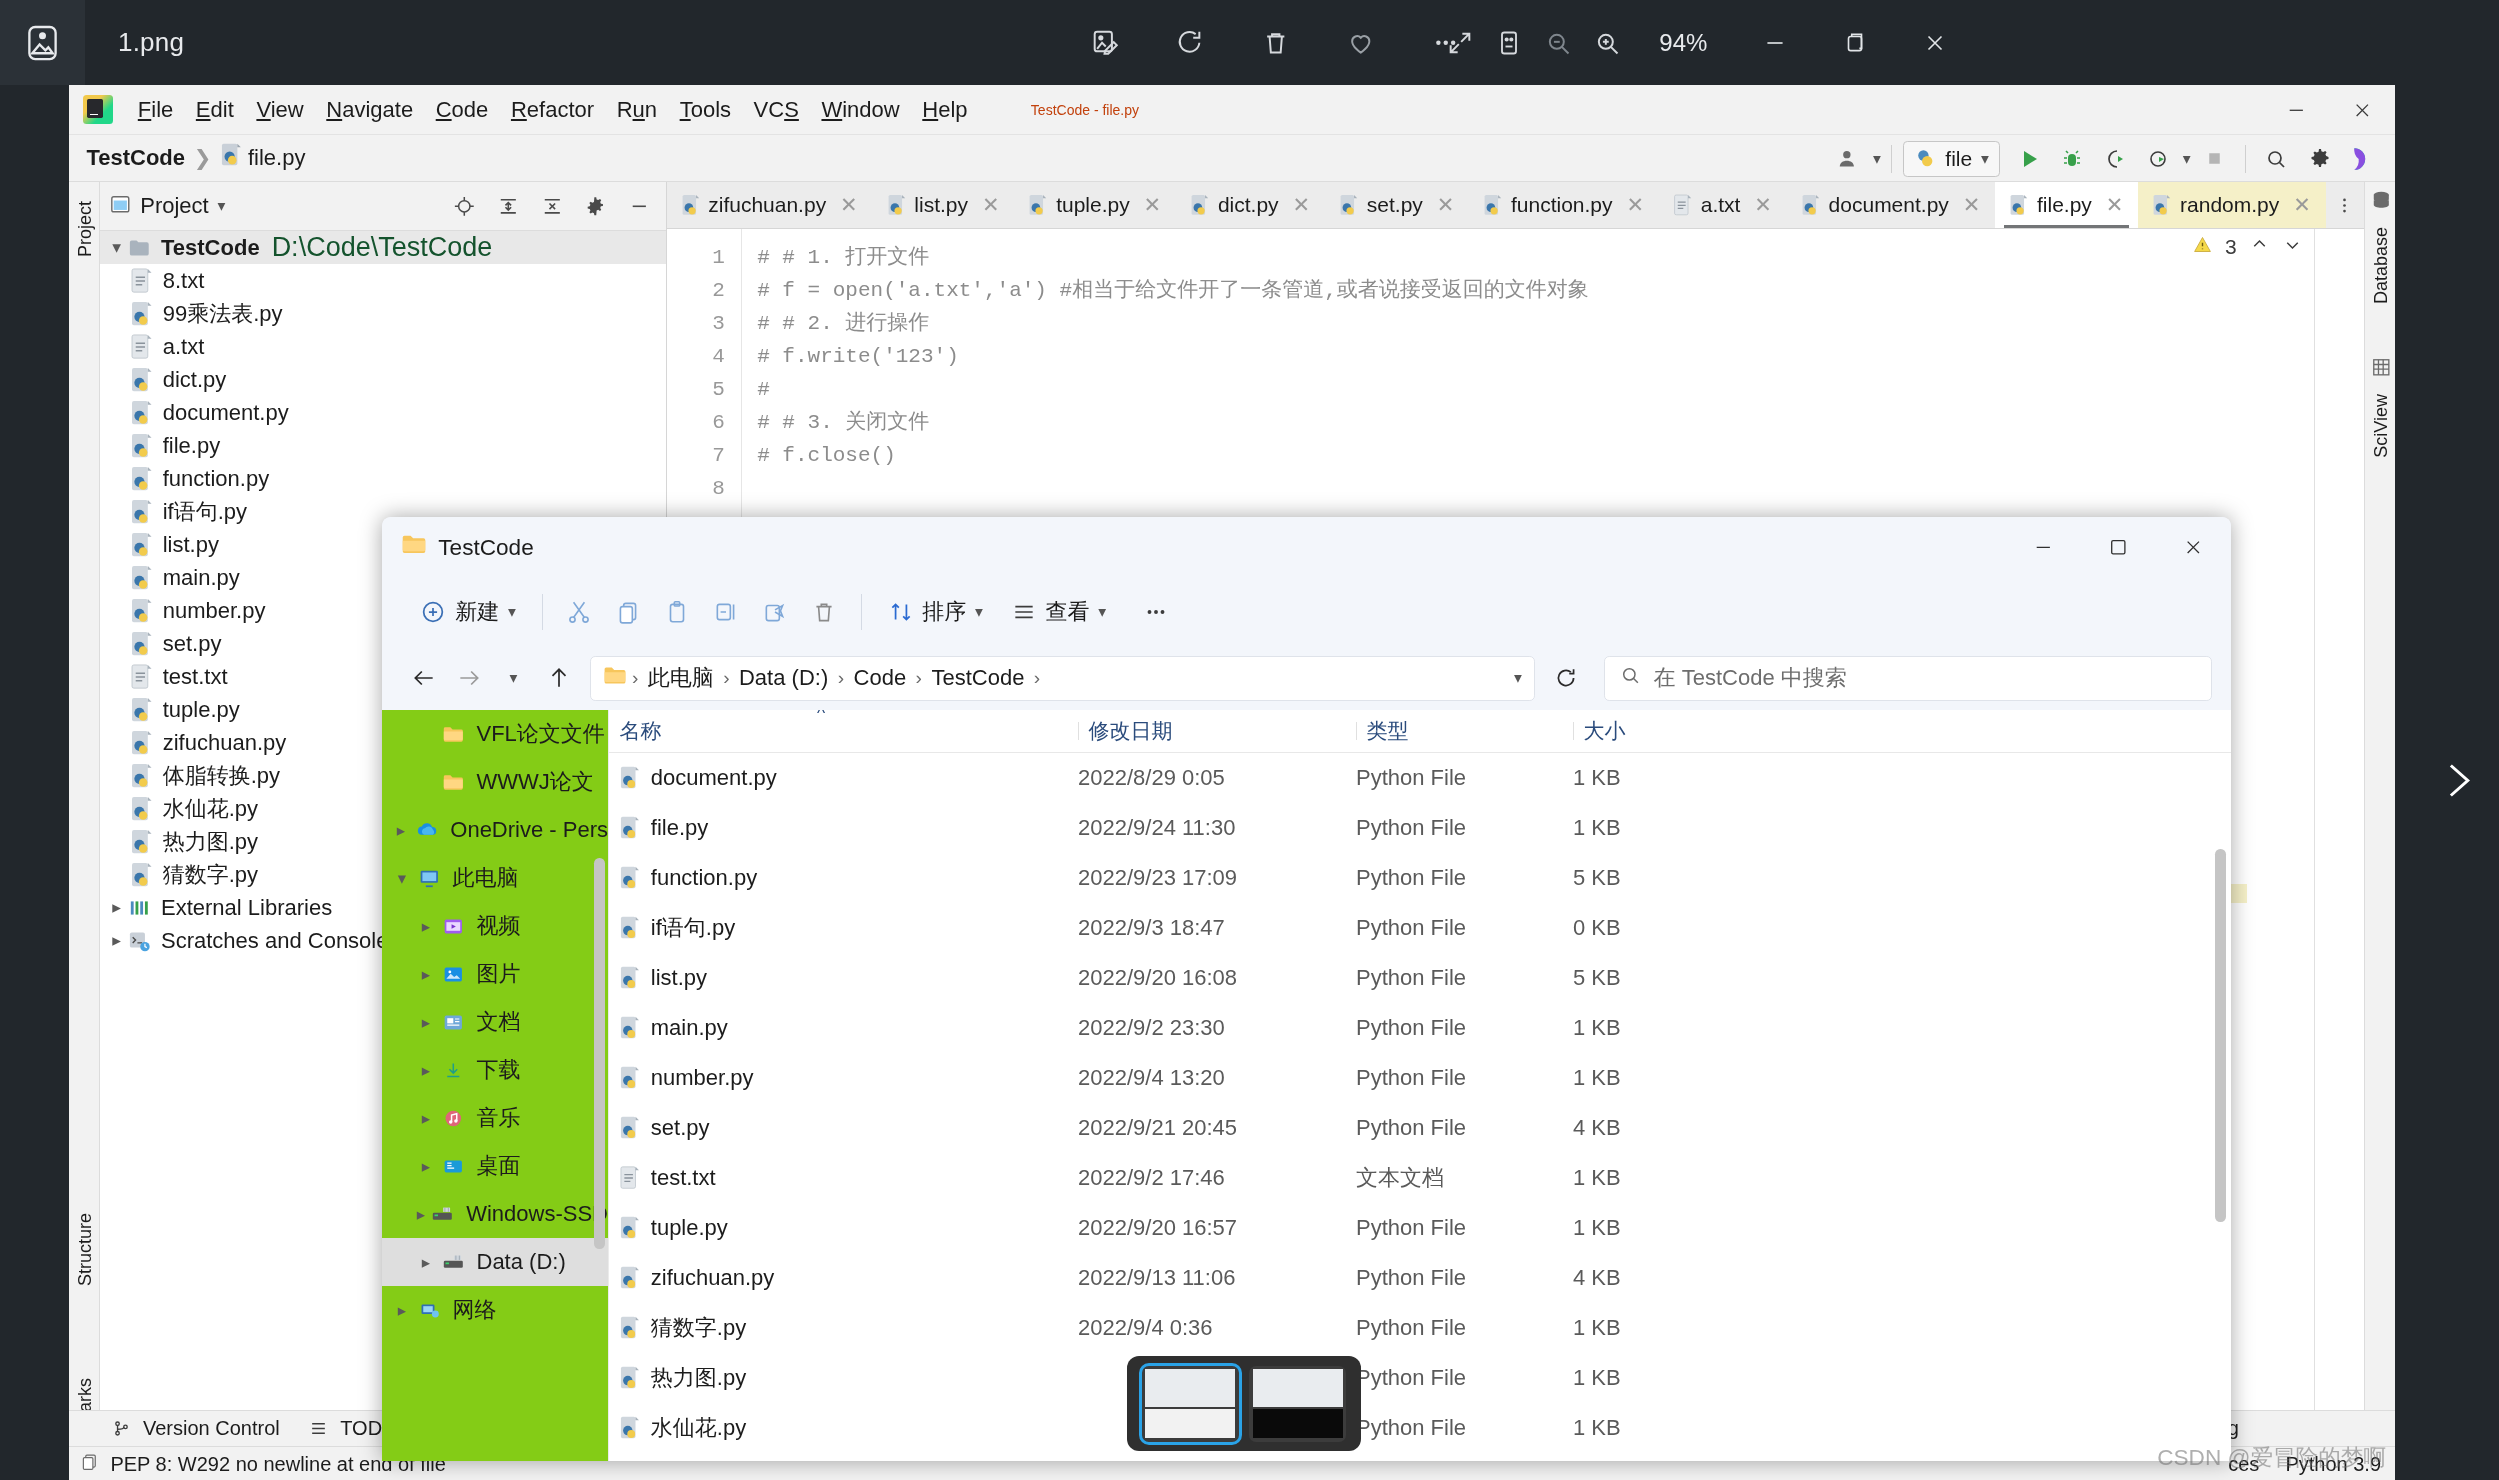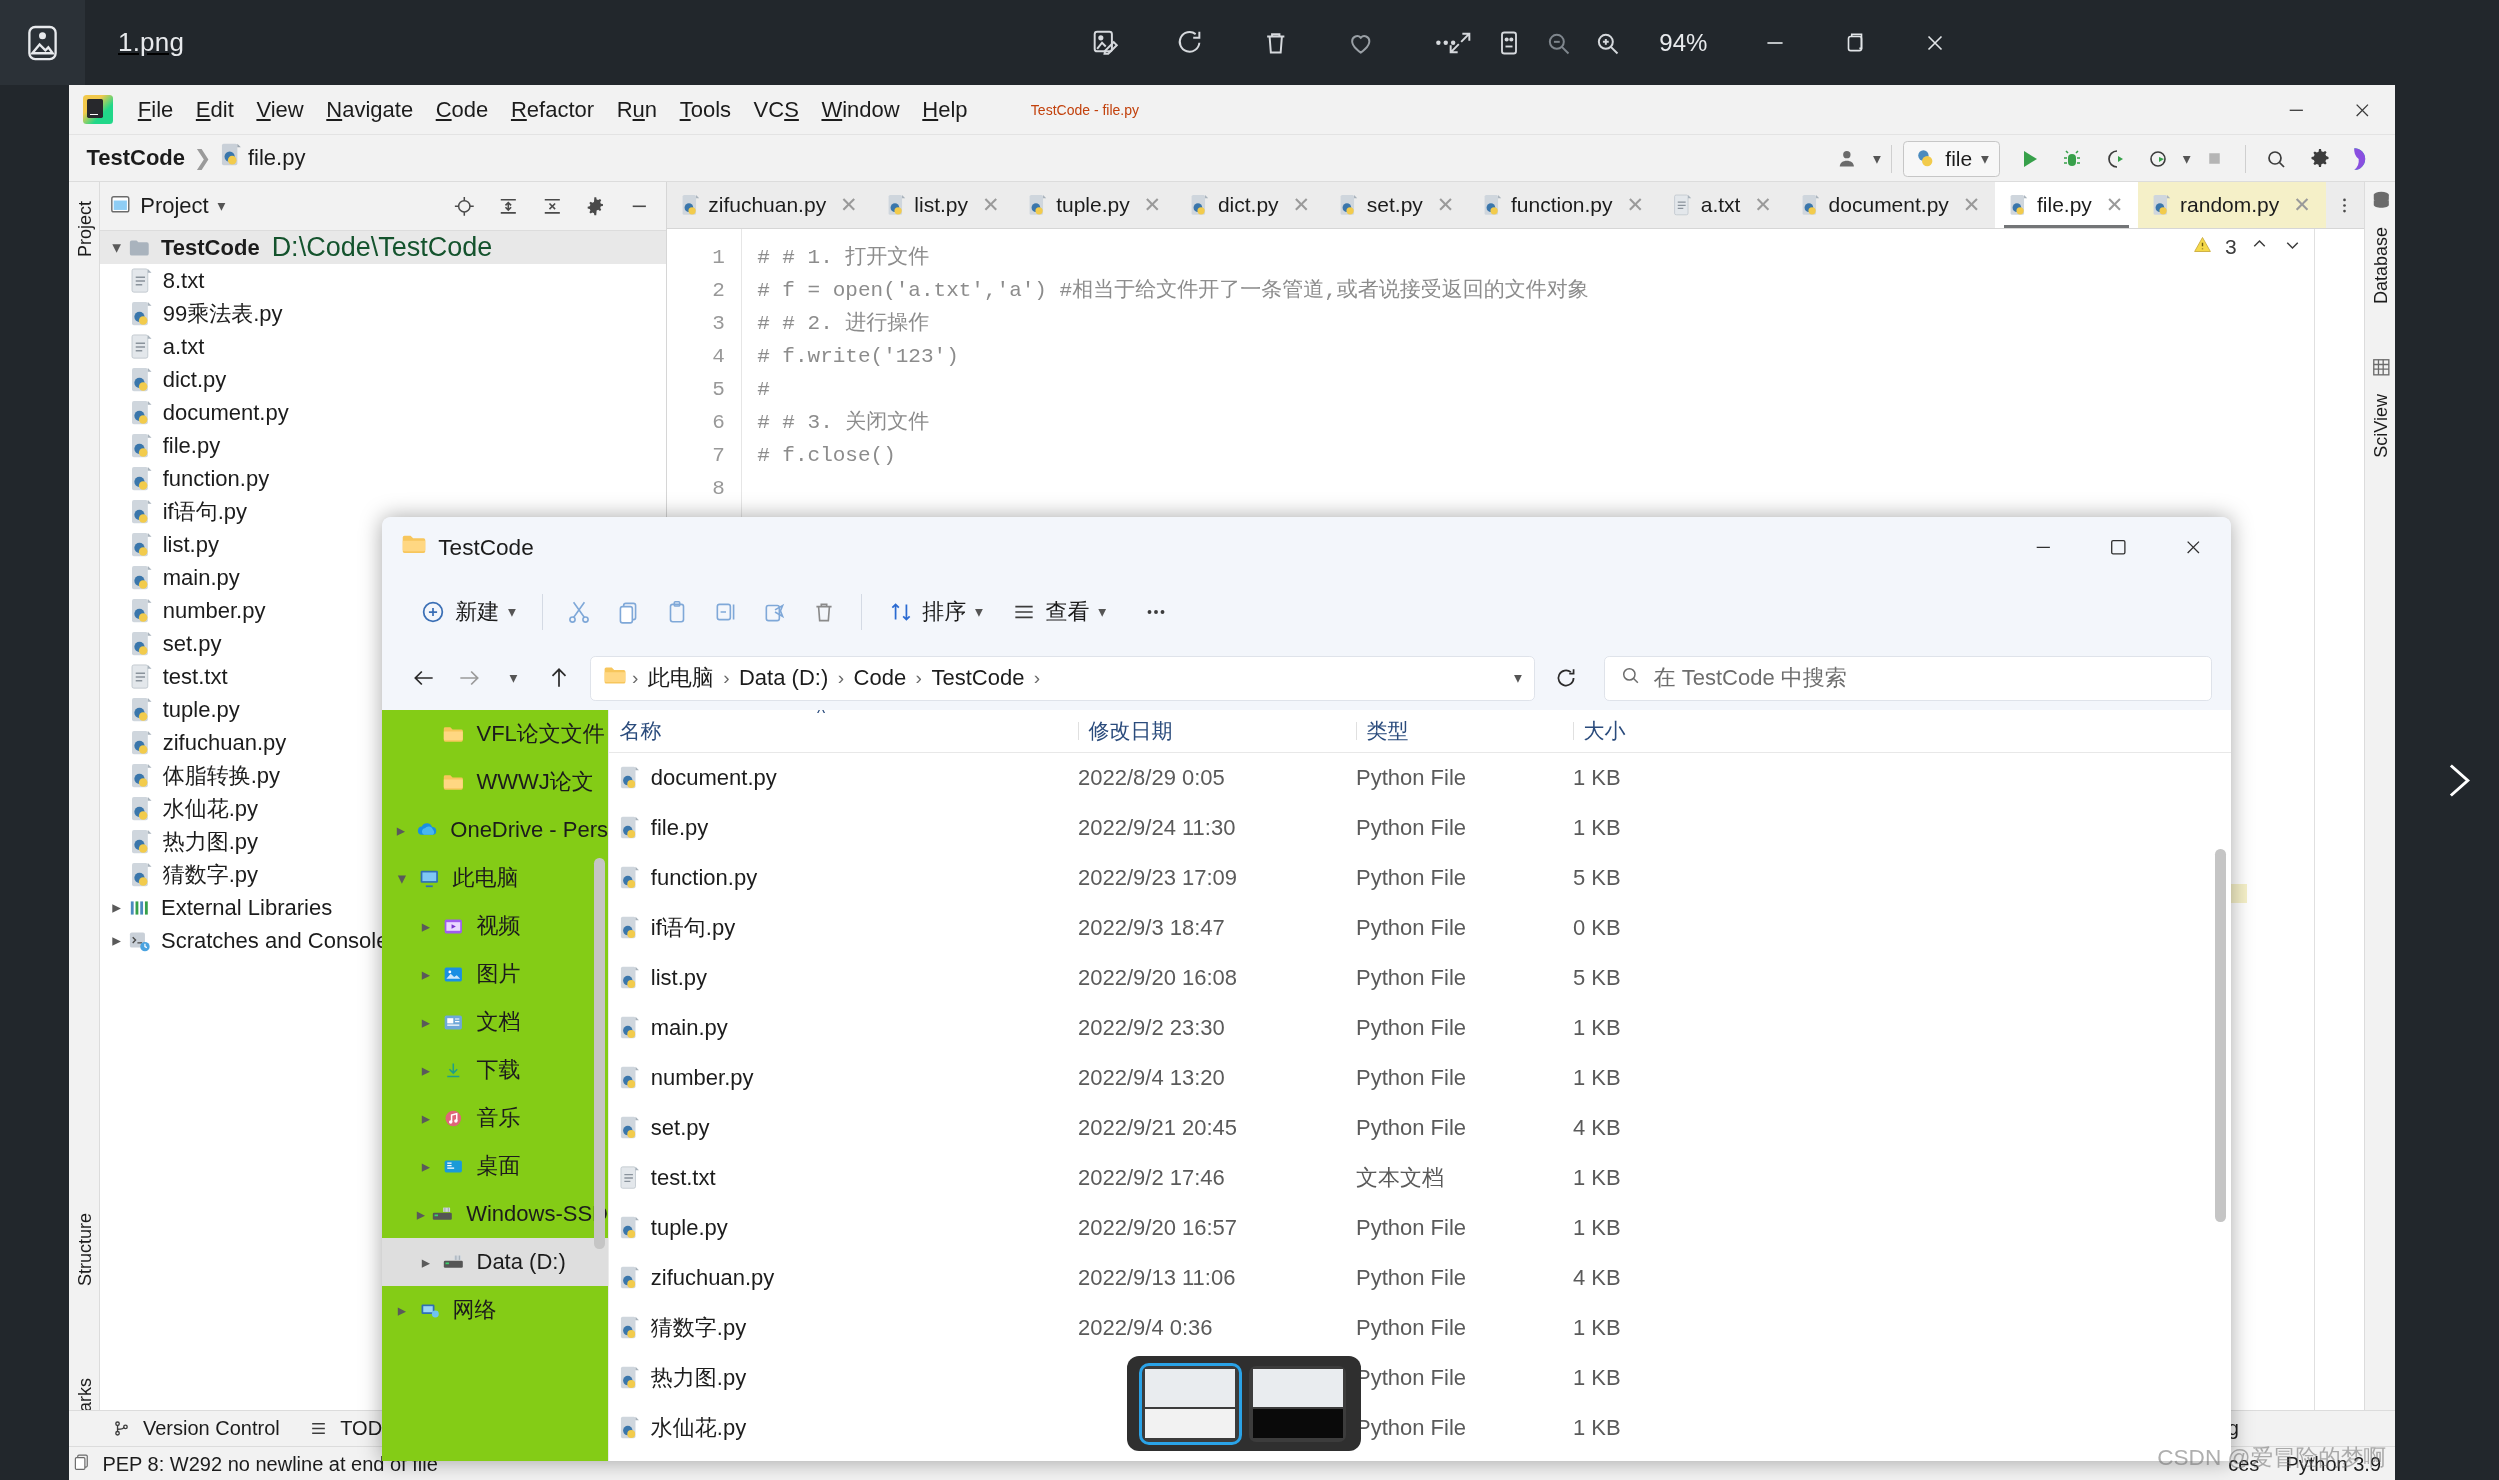--- a/index.html
+++ b/index.html
@@ -8,21 +8,21 @@
     background: #1e2227;
     font-family: "Liberation Sans", "DejaVu Sans", sans-serif;
     overflow: hidden;
   }
 
   
   #viewer { position: absolute; inset: 0; background: #22272c; }
 
   #viewer-titlebar {
     position: absolute; left: 0; top: 0; width: 1984px; height: 85px;
-    background: #22272c; display: flex; align-items: center; text-decoration: underline;
+    background: #22272c; display: flex; align-items: center;
   }
   #viewer-appicon {
     width: 85px; height: 85px; background: #2b3137;
     display: flex; align-items: center; justify-content: center;
   }
   #viewer-filename {
     color: #e8eaed; font-size: 26px; margin-left: 33px; letter-spacing: 0.2px;
   }
   #viewer-centertools {
     position: absolute; left: 1081px; top: 0; height: 85px;
@@ -196,21 +196,21 @@
   #pc-bottom {
     position: absolute; left: 0; right: 0; bottom: 0; height: 71px; background: #f2f2f2;
   }
   #pc-toolwindowbar {
     height: 36px; display: flex; align-items: center; border-top: 0.9px solid #dcdcdc;
     font-size: 20px; color: #1c1c1c; padding-left: 43px; gap: 29.5px; position: relative;
   }
   .twitem { display: flex; align-items: center; gap: 12px; cursor: pointer; }
   #pc-statusbar {
     height: 35px; display: flex; align-items: center; border-top: 0.9px solid #dcdcdc;
-    font-size: 20px; color: #1c1c1c; padding-left: 4px; gap: 10.4px; position: relative;
+    font-size: 20px; color: #1c1c1c; padding-left: 12px; gap: 10.4px; position: relative;
   }
   #pc-status-right { position: absolute; right: 14px; display: flex; align-items: center; gap: 26px; }
   .badge-green {
     width: 24px; height: 24px; border-radius: 50%; background: #3ba755; color:#fff;
     font-size: 15.6px; display:flex; align-items:center; justify-content:center;
   }
 
   
   #watermark {
     position: absolute; right: 113px; bottom: 7px; font-size: 22.6px;

